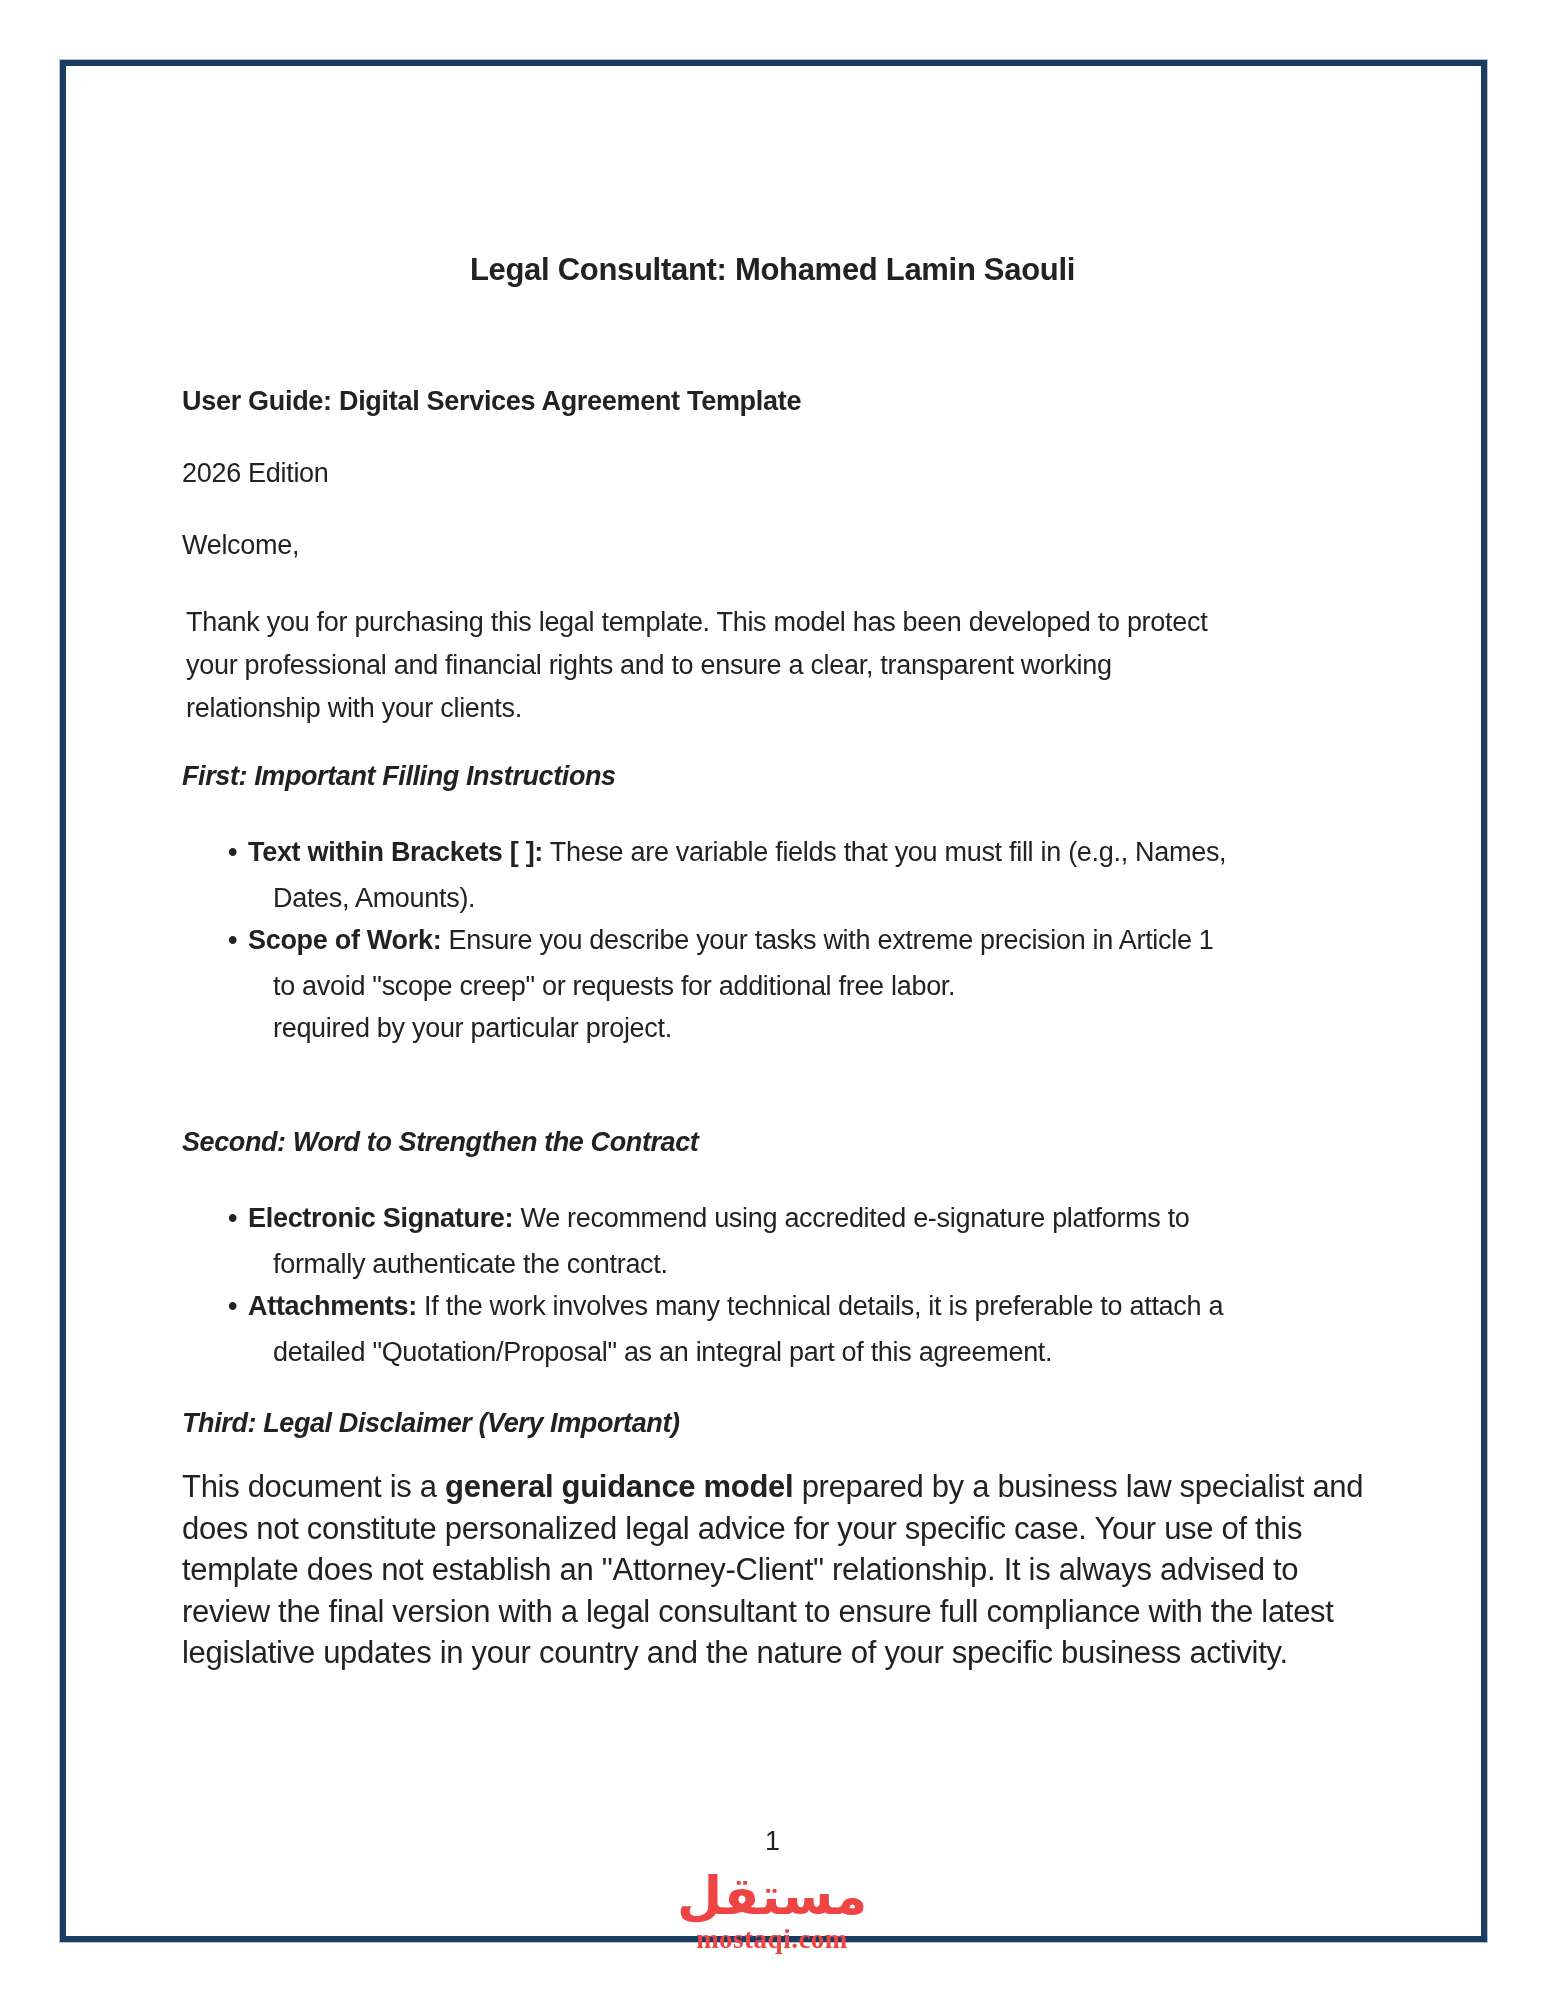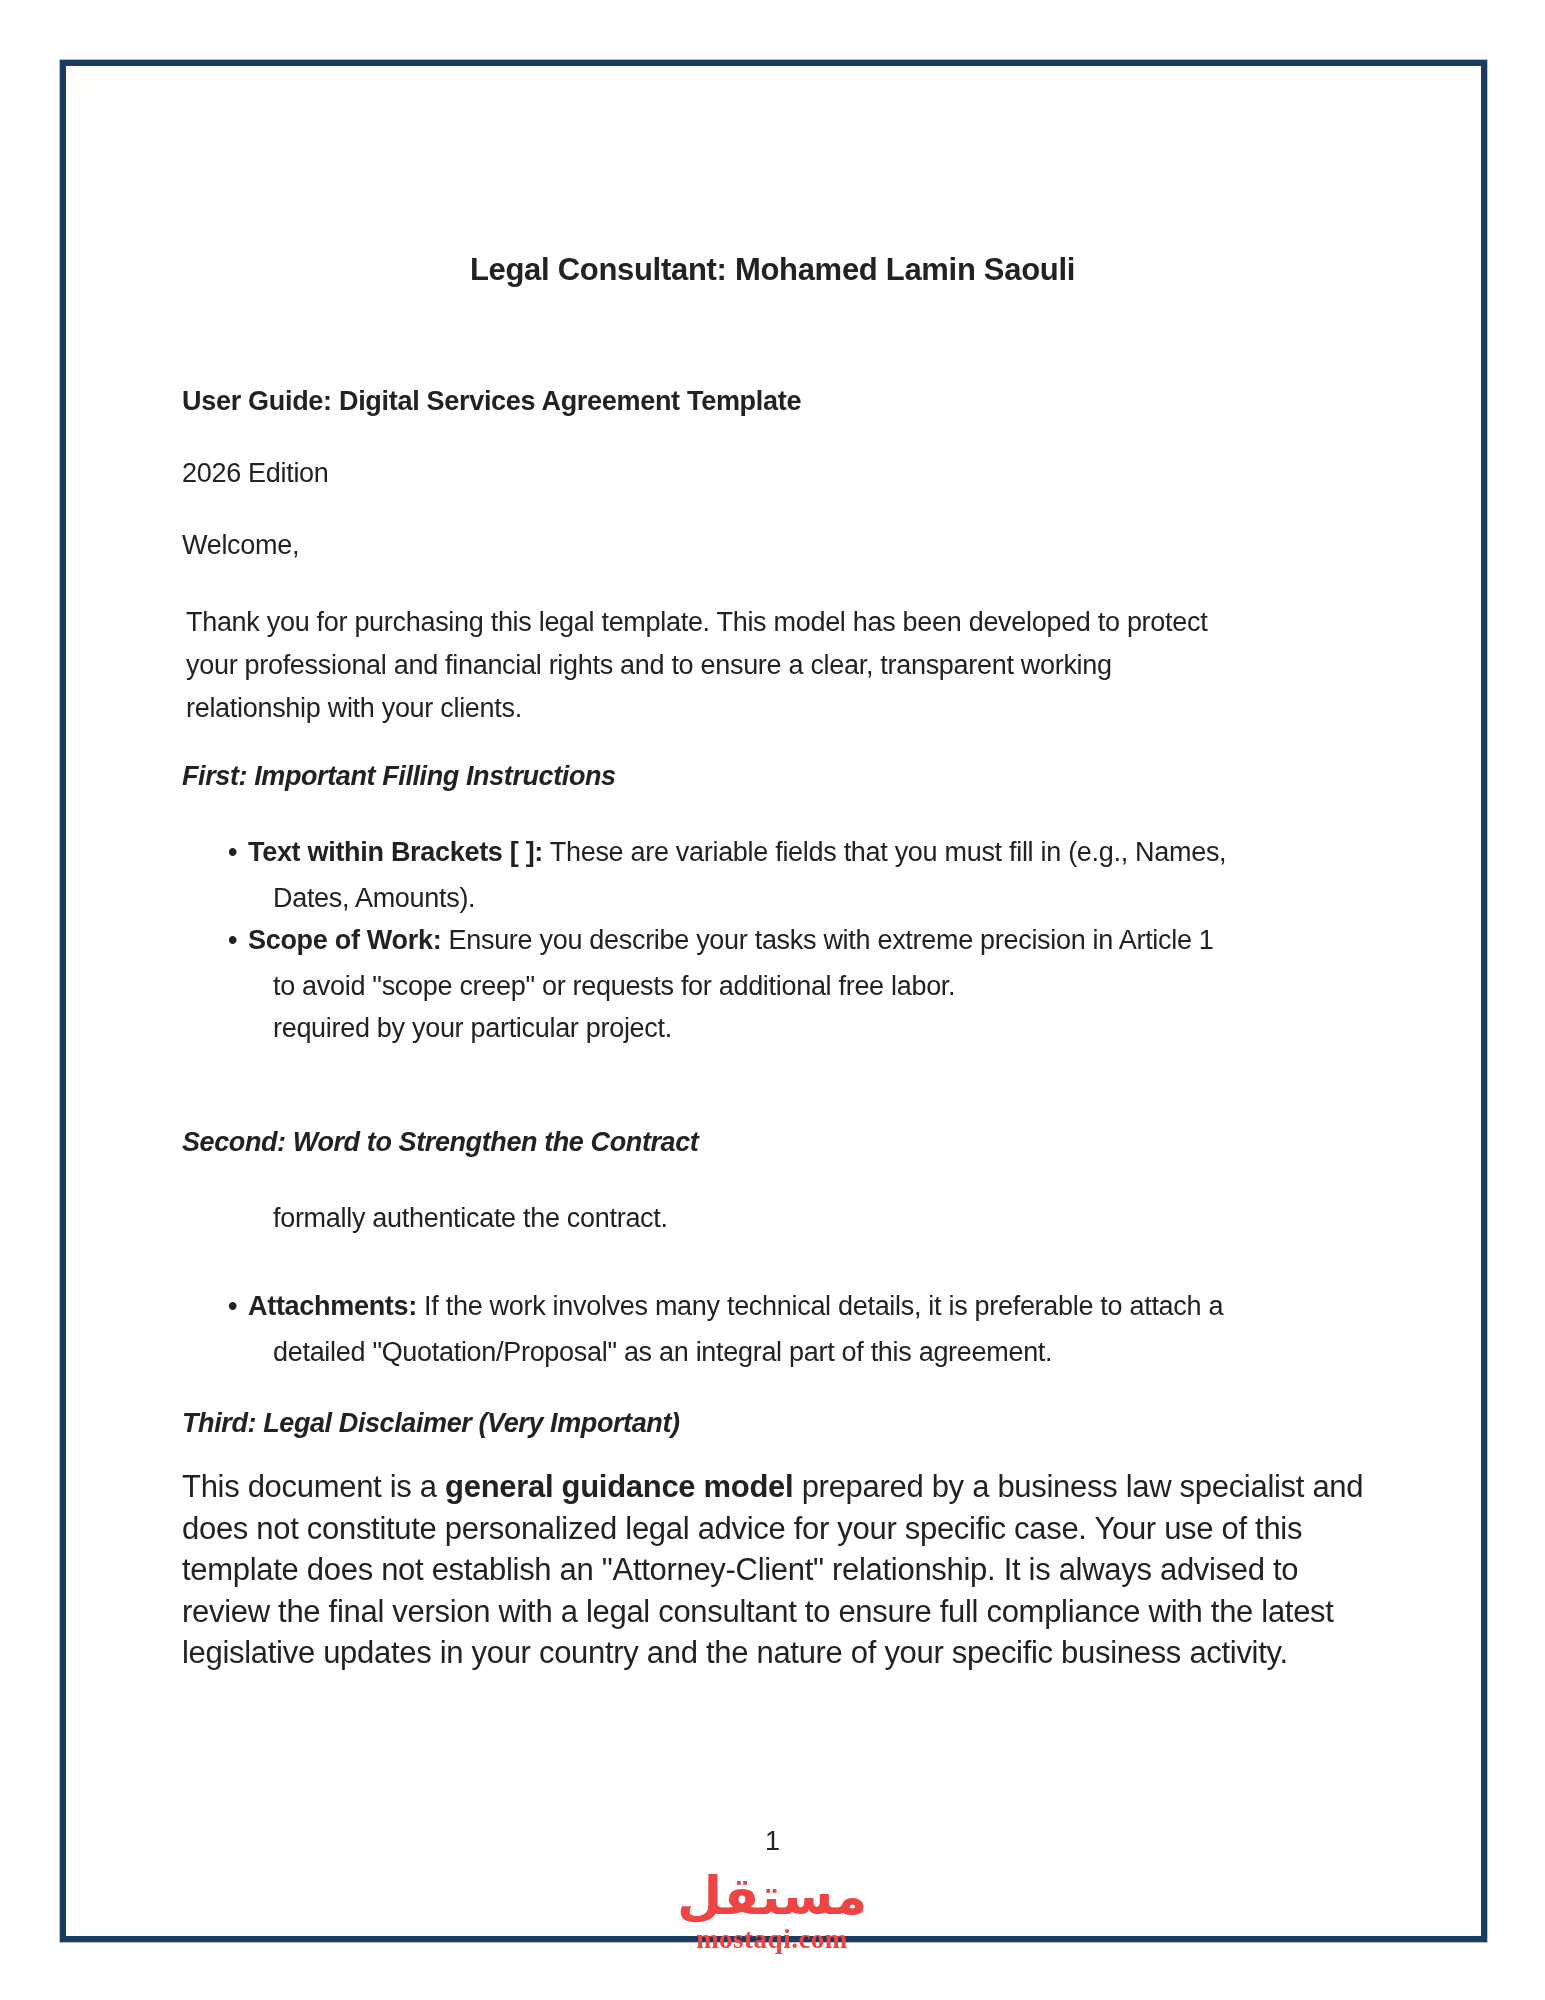--- a/index.html
+++ b/index.html
@@ -201,20 +201,23 @@
     <span class="row cont">to avoid "scope creep" or requests for additional free labor.</span>
   </li>
   <li class="bullet-item">
     <span class="row cont">required by your particular project.</span>
   </li>
 </ul>
 
 <p class="abs section-heading h-second">Second: Word to Strengthen the Contract</p>
 <ul class="bullet-list list-second">
   <li class="bullet-item">
+    <span class="row">
+      <span class="bullet-dot">•</span><span class="bold">Electronic Signature:</span><span> We recommend using accredited e-signature platforms to</span>
+    </span>
     <span class="row cont">formally authenticate the contract.</span>
   </li>
   <li class="bullet-item">
     <span class="row">
       <span class="bullet-dot">•</span><span class="bold">Attachments:</span><span> If the work involves many technical details, it is preferable to attach a</span>
     </span>
     <span class="row cont">detailed "Quotation/Proposal" as an integral part of this agreement.</span>
   </li>
 </ul>
 

